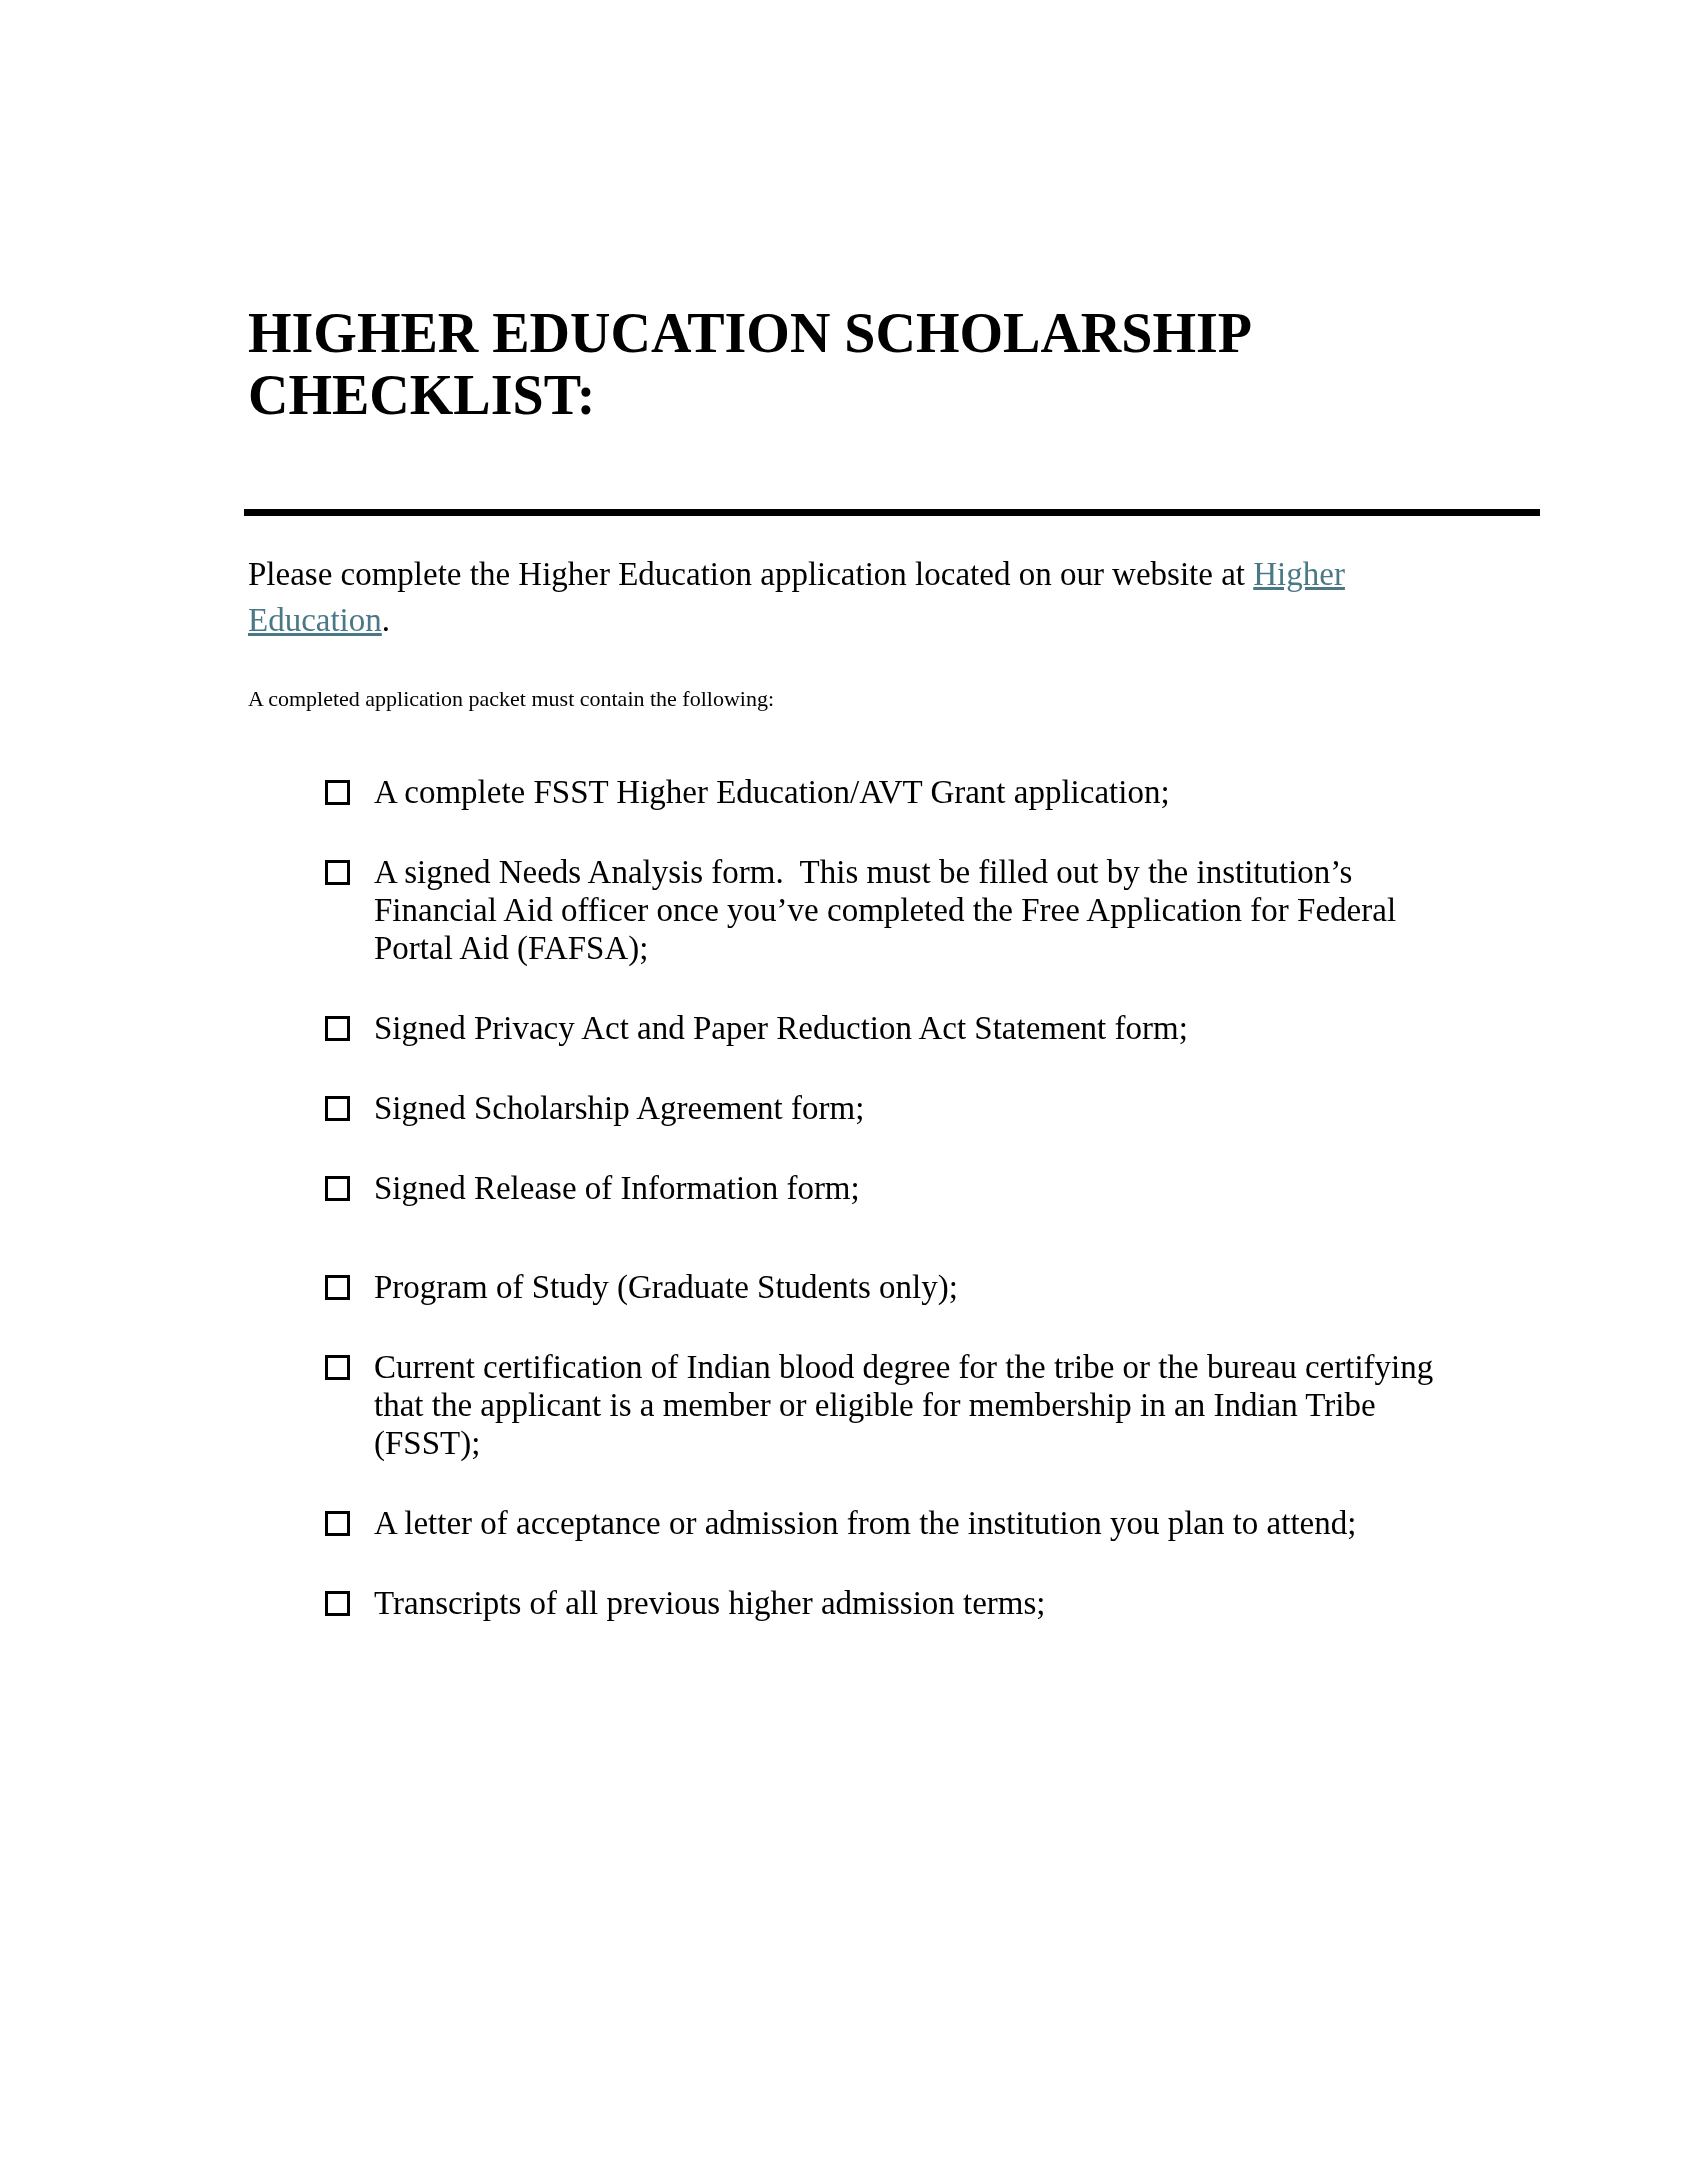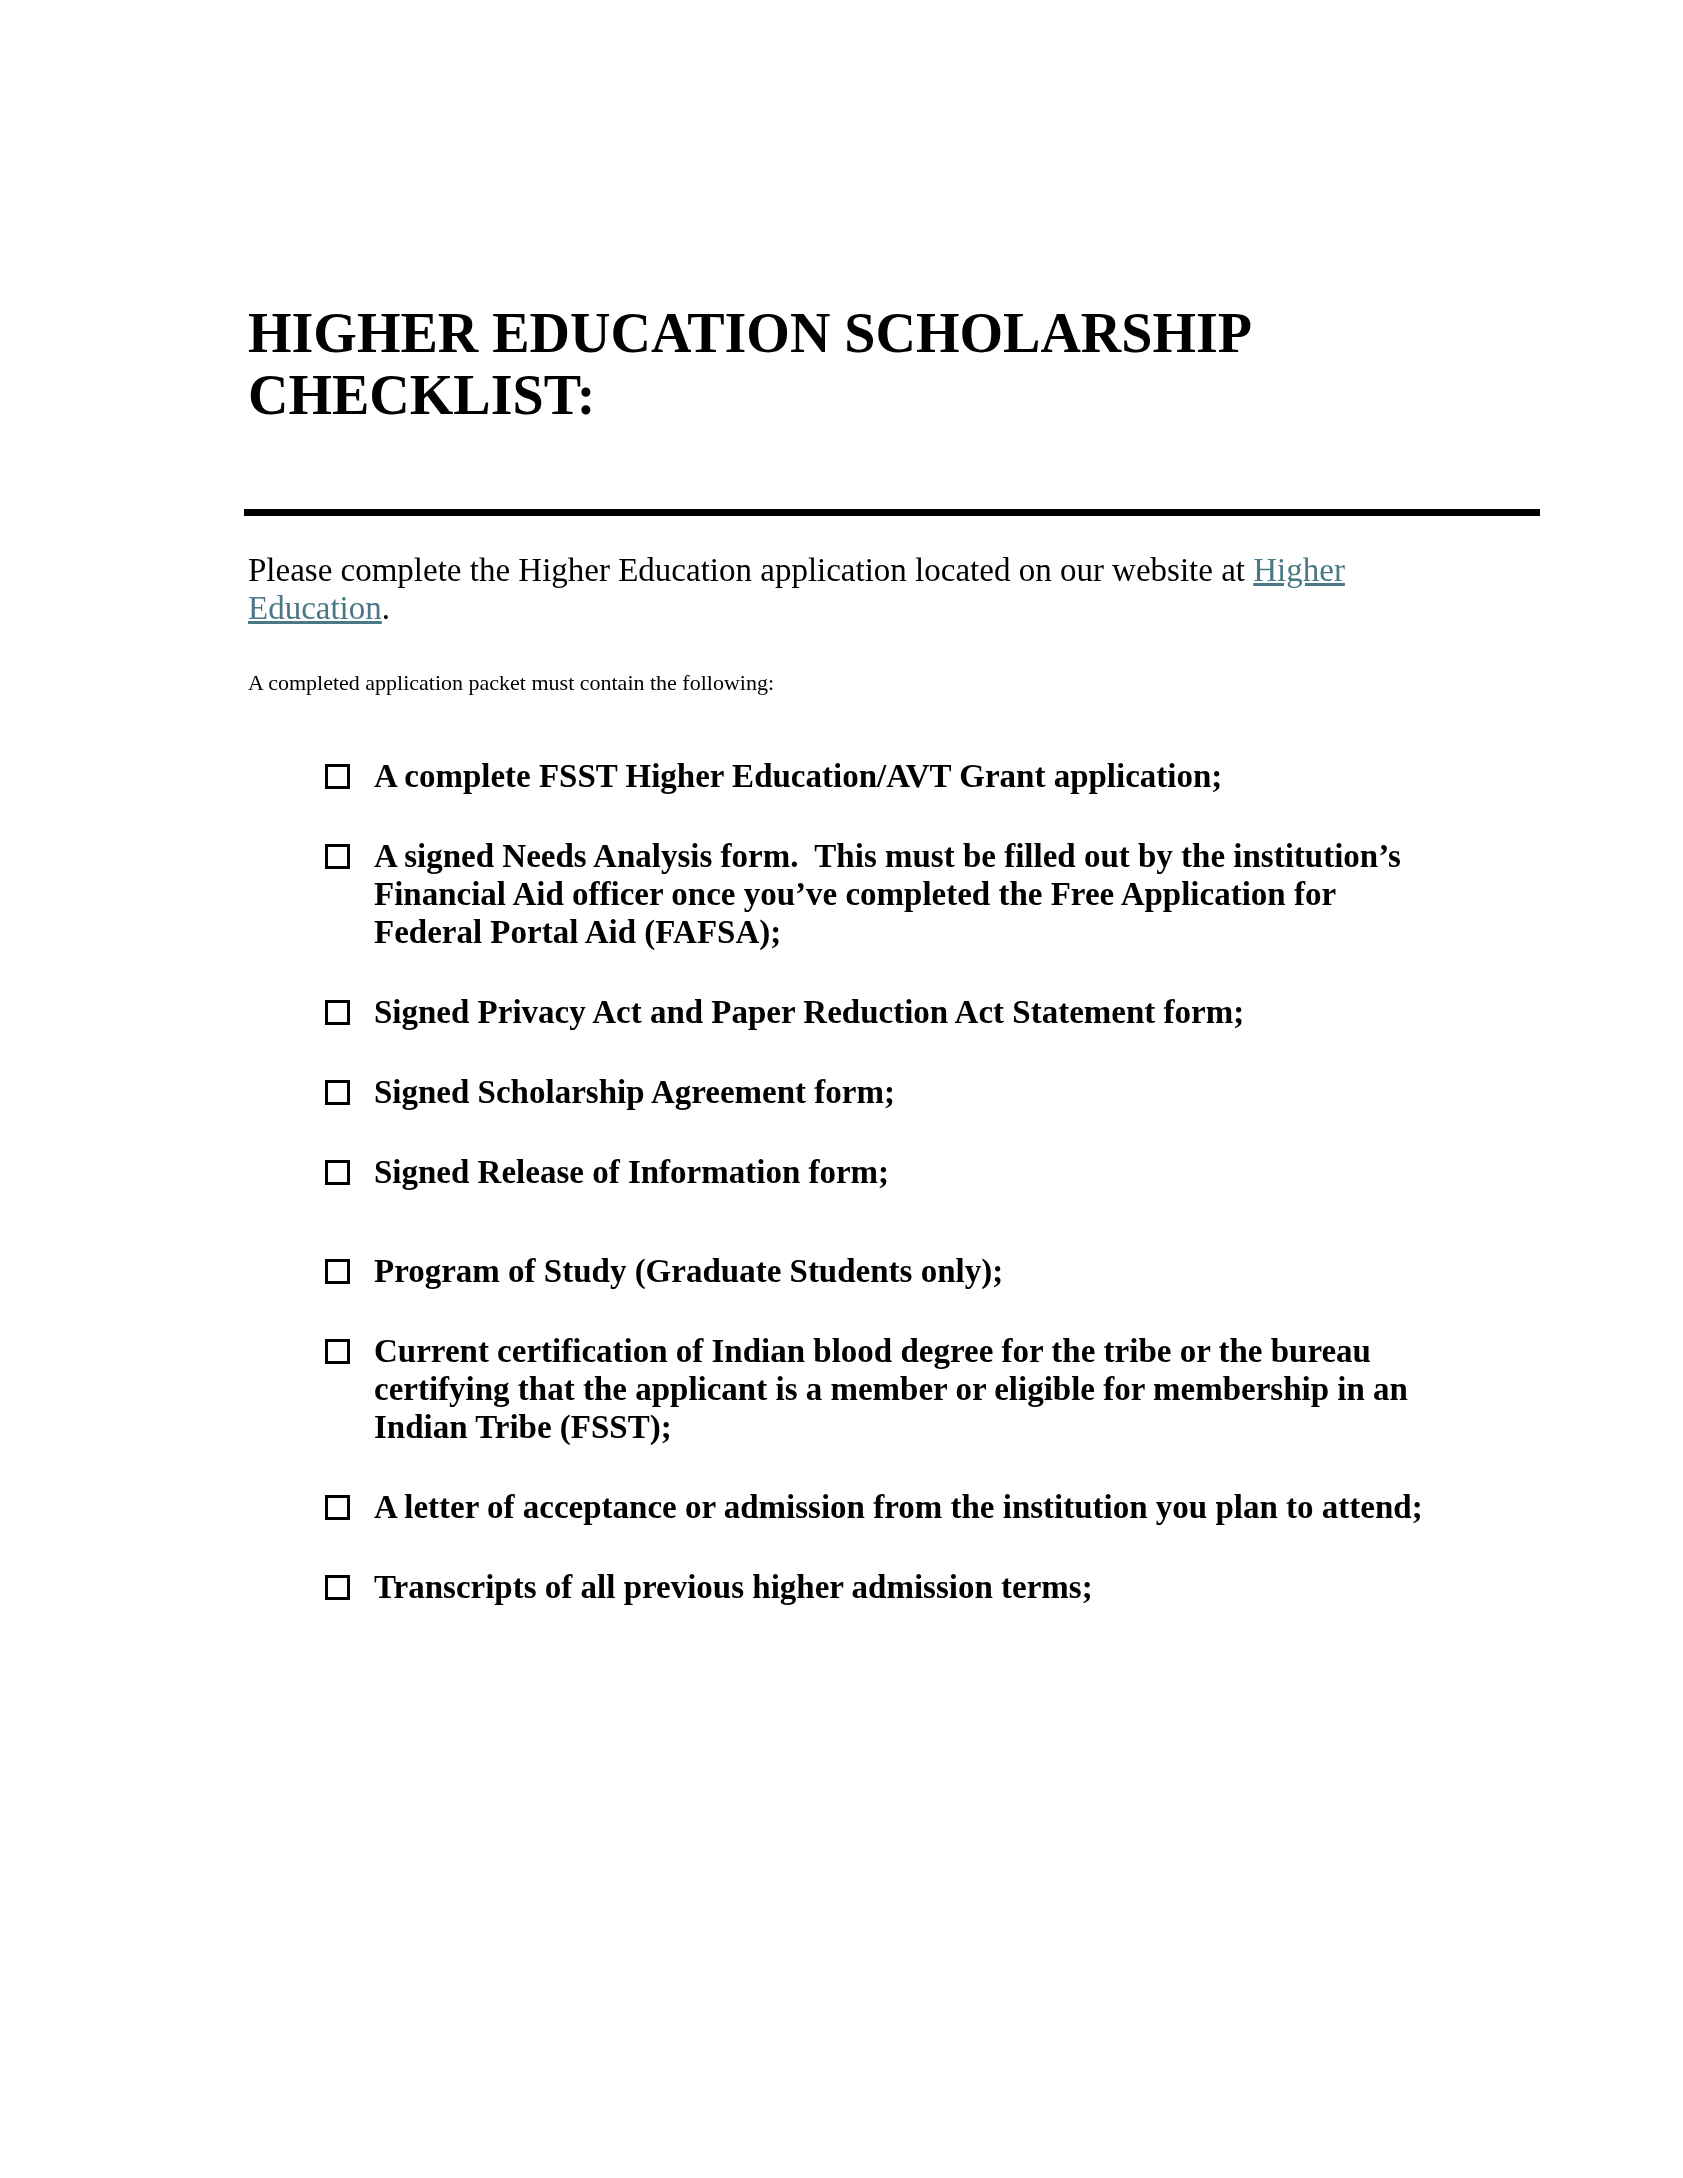--- a/index.html
+++ b/index.html
@@ -29,41 +29,40 @@
   .rule {
     width: 1296px;
     height: 7px;
     background: #000000;
     margin: 83px 0 0 -4px;
   }
   .intro {
     margin: 35px 0 0 0;
     max-width: 1188px;
     font-size: 33px;
-    line-height: 38px;
+    line-height: 46px;
   }
   .intro a {
     color: #4a7886;
     text-decoration: underline;
     text-decoration-color: #4a7886;
   }
   .packet {
     margin: 37px 0 0 0;
     max-width: 1188px;
     font-size: 22px;
     line-height: 38px;
   }
   ul.checklist {
     list-style: none;
     margin: 55px 0 16px 0;
     padding: 0;
     max-width: 1188px;
     font-size: 33px;
     line-height: 38px;
-    font-weight: bold;
   }
   ul.checklist li {
     position: relative;
     padding-left: 126px;
     margin-bottom: 42px;
     white-space: pre-wrap;
   }
   ul.checklist li.gap-after {
     margin-bottom: 61px;
   }

